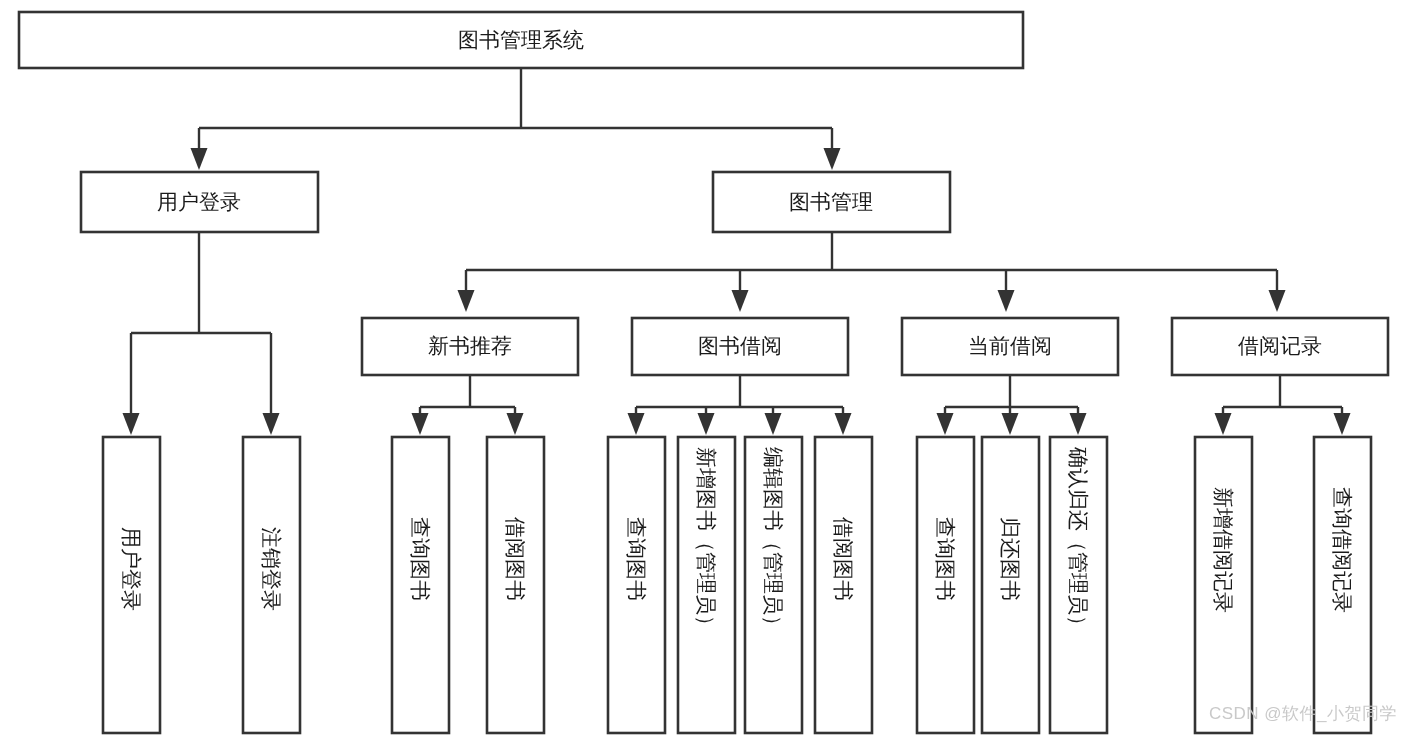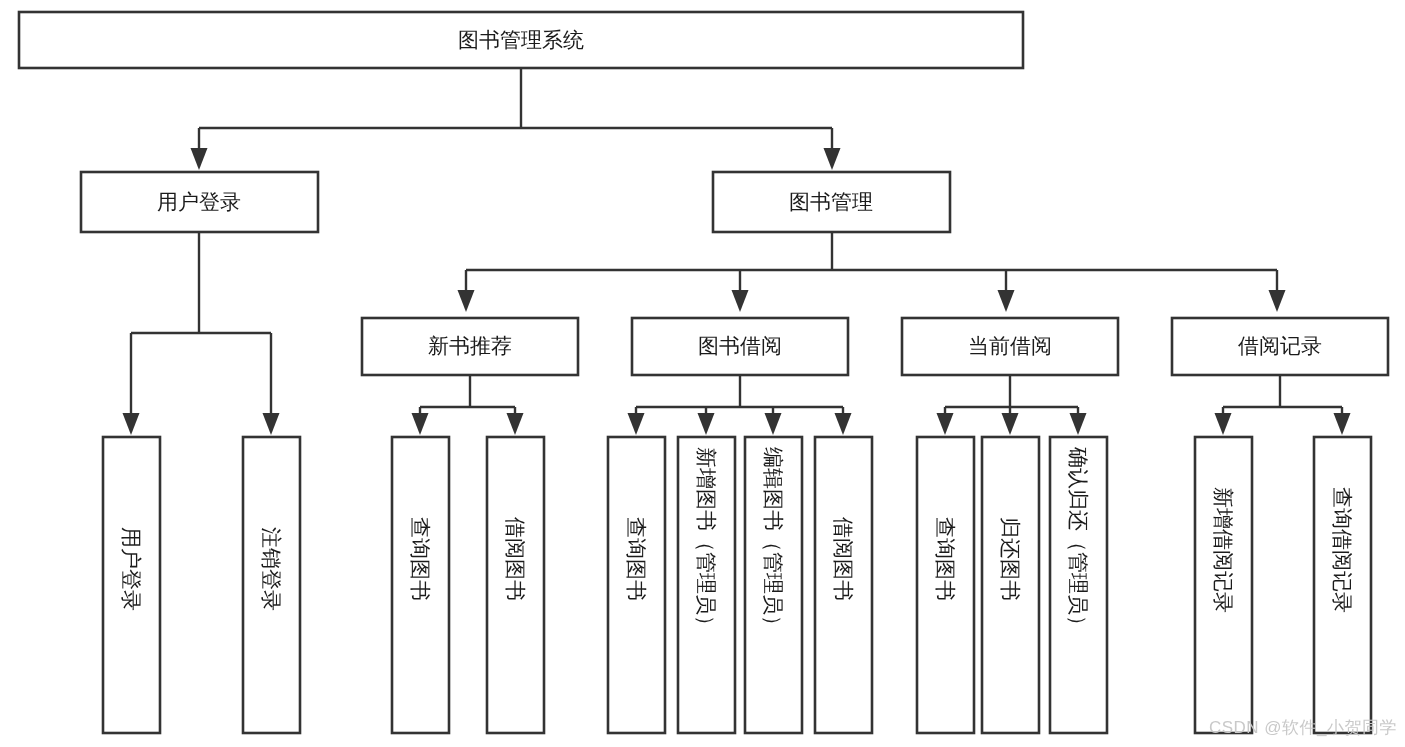--- a/index.html
+++ b/index.html
@@ -48,21 +48,21 @@
     stroke-width: 2.4;
     fill: none;
   }
   .arrow-head {
     fill: #333333;
     stroke: none;
   }
   .watermark {
     position: absolute;
     right: 8px;
-    bottom: 8px;
+    bottom: 22px;
     font-family: "Liberation Sans", "DejaVu Sans", sans-serif;
     font-size: 17px;
     color: #c9c9c9;
     letter-spacing: 0.5px;
     white-space: nowrap;
     user-select: none;
   }
 </style>
 </head>
 <body>

